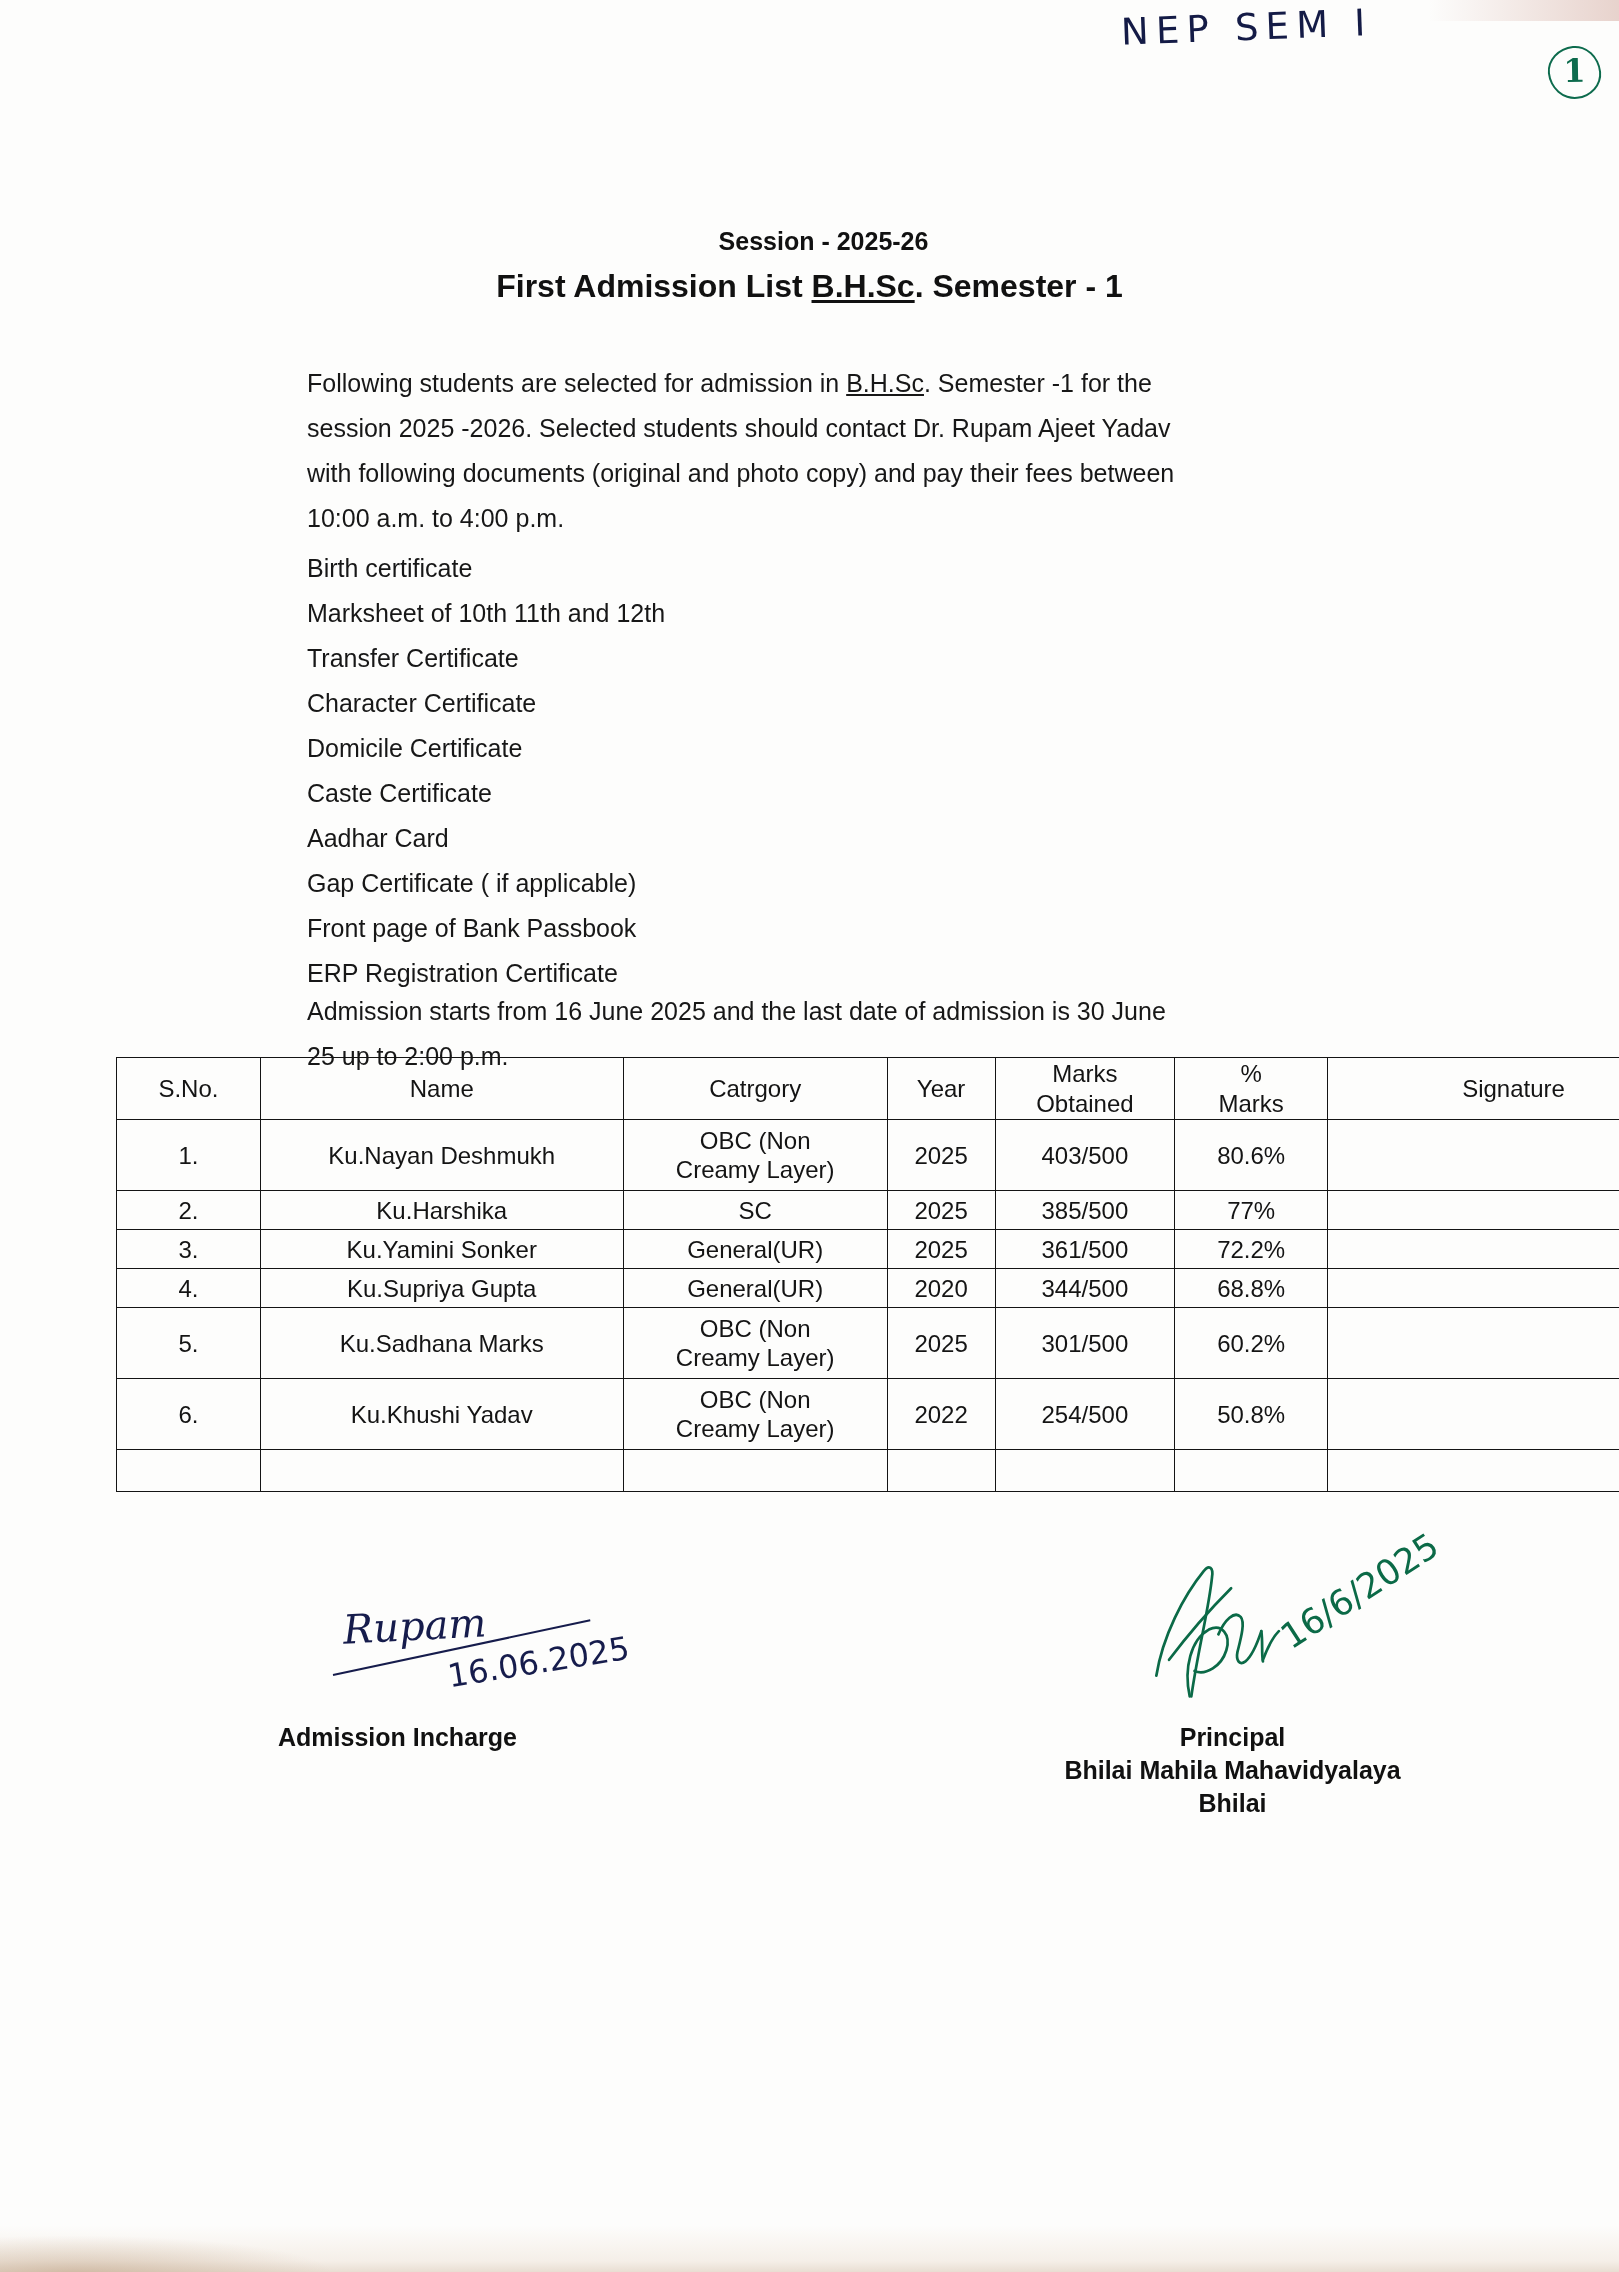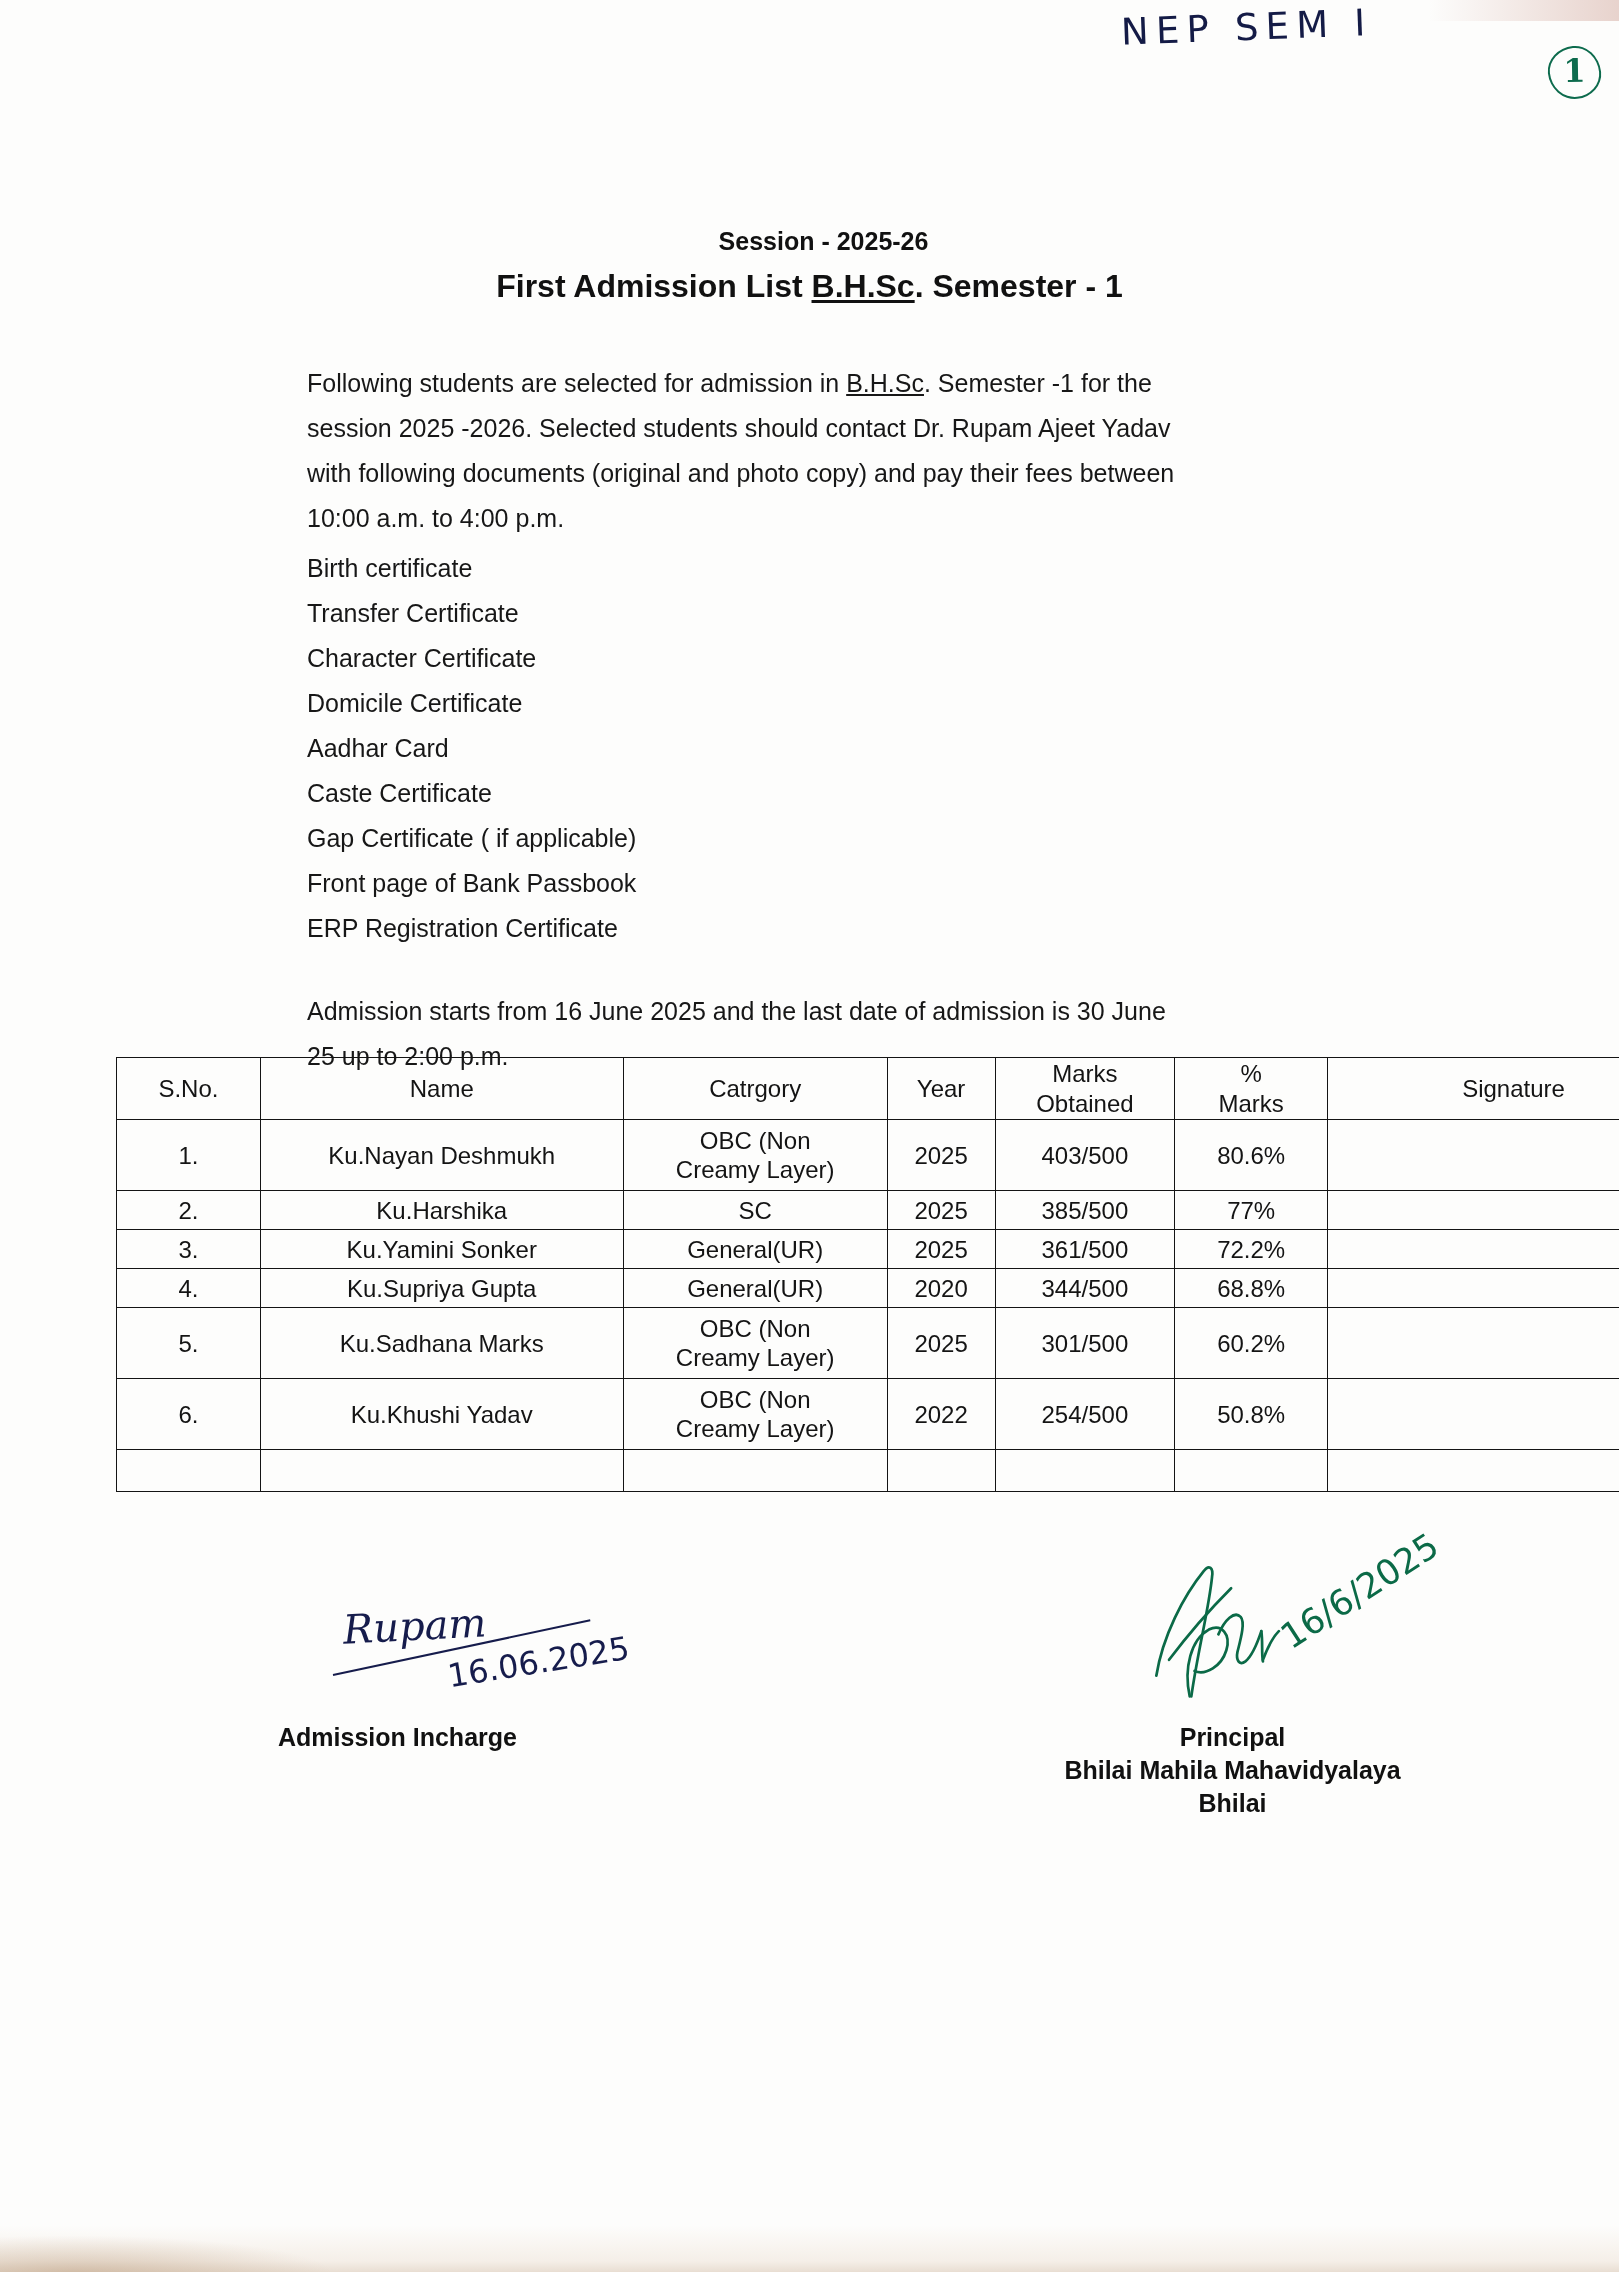--- a/index.html
+++ b/index.html
@@ -284,25 +284,26 @@
   <div class="title-line">
     <span>First Admission List </span><span class="ul">B.H.Sc</span><span>. Semester - 1</span>
   </div>
 
   <div class="body-block">
     <p><span>Following students are selected for admission in </span><span class="ul">B.H.Sc</span><span>.  Semester -1 for the session 2025 -2026. Selected students should contact Dr. Rupam Ajeet Yadav with following documents (original and photo copy) and pay their fees between 10:00 a.m. to 4:00 p.m.</span></p>
   </div>
 
   <div class="doc-list">
     <div>Birth certificate</div>
+    <div>Marksheet of 10th 11th and 12th</div>
     <div>Transfer Certificate</div>
     <div>Character Certificate</div>
     <div>Domicile Certificate</div>
+    <div>Caste Certificate</div>
     <div>Aadhar Card</div>
-    <div>Caste Certificate</div>
     <div>Gap Certificate ( if applicable)</div>
     <div>Front page of Bank Passbook</div>
     <div>ERP Registration Certificate</div>
   </div>
 
   <div class="closing-block">Admission starts from 16 June 2025 and the last date of admission is 30 June 25 up to 2:00 p.m.</div>
 
   <div class="tbl-wrap">
     <table class="adm">
       <colgroup>

